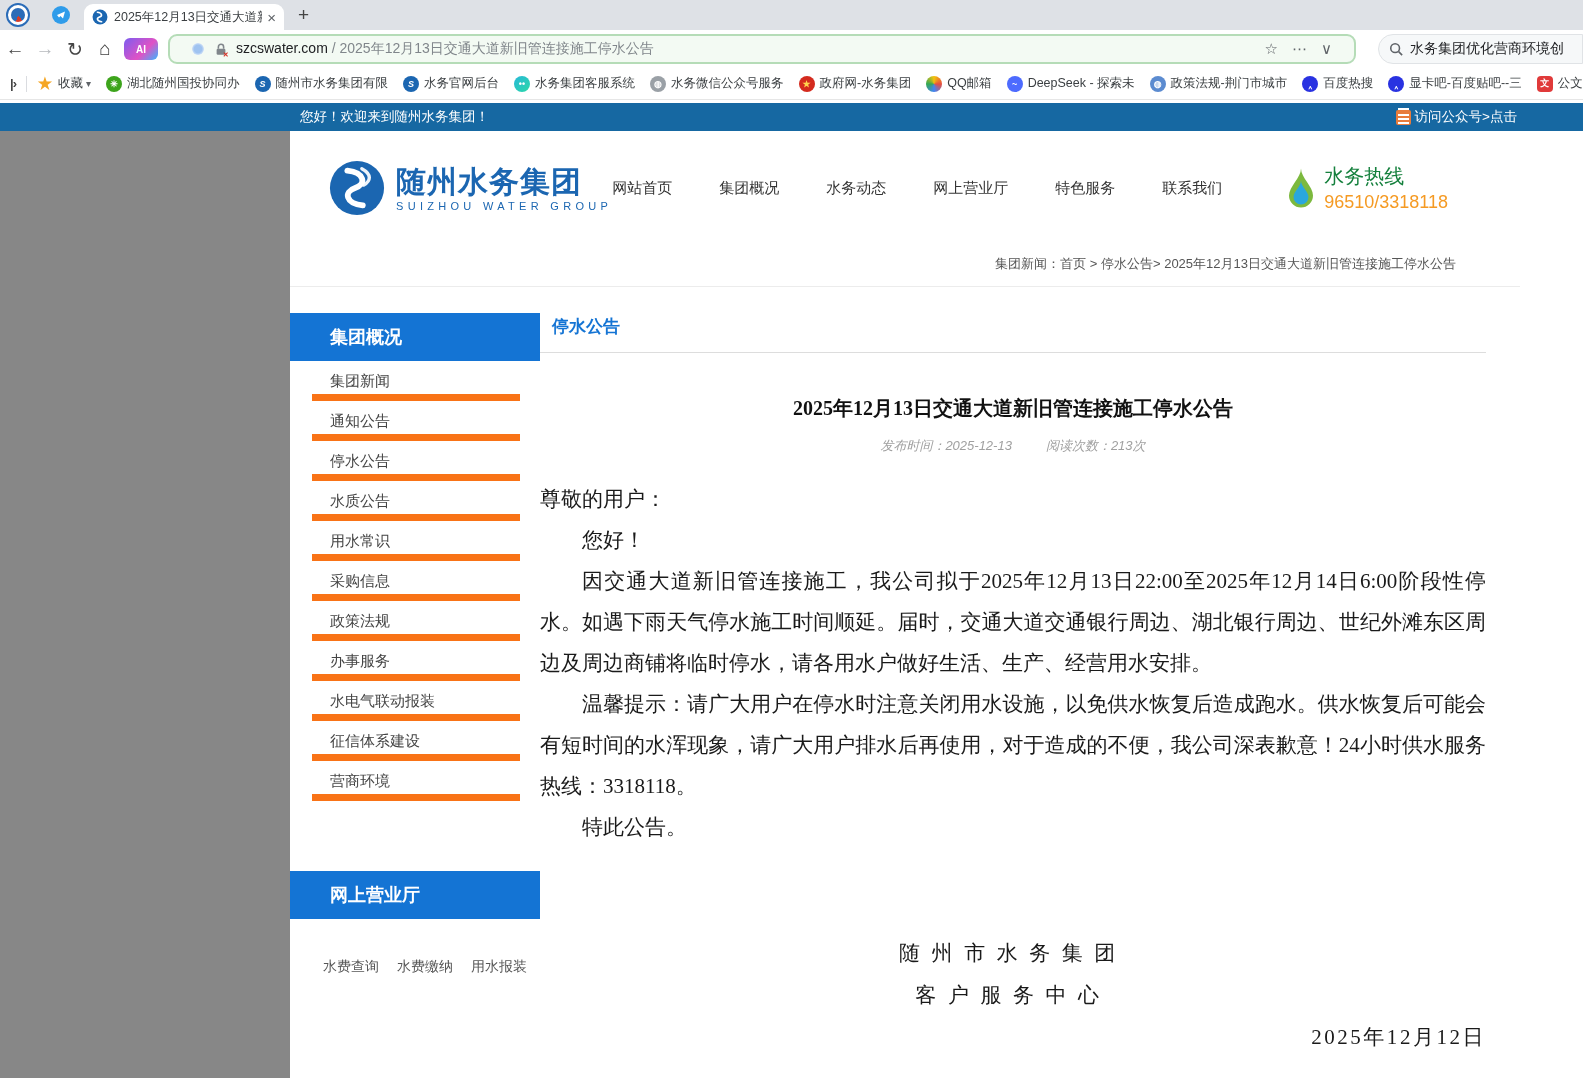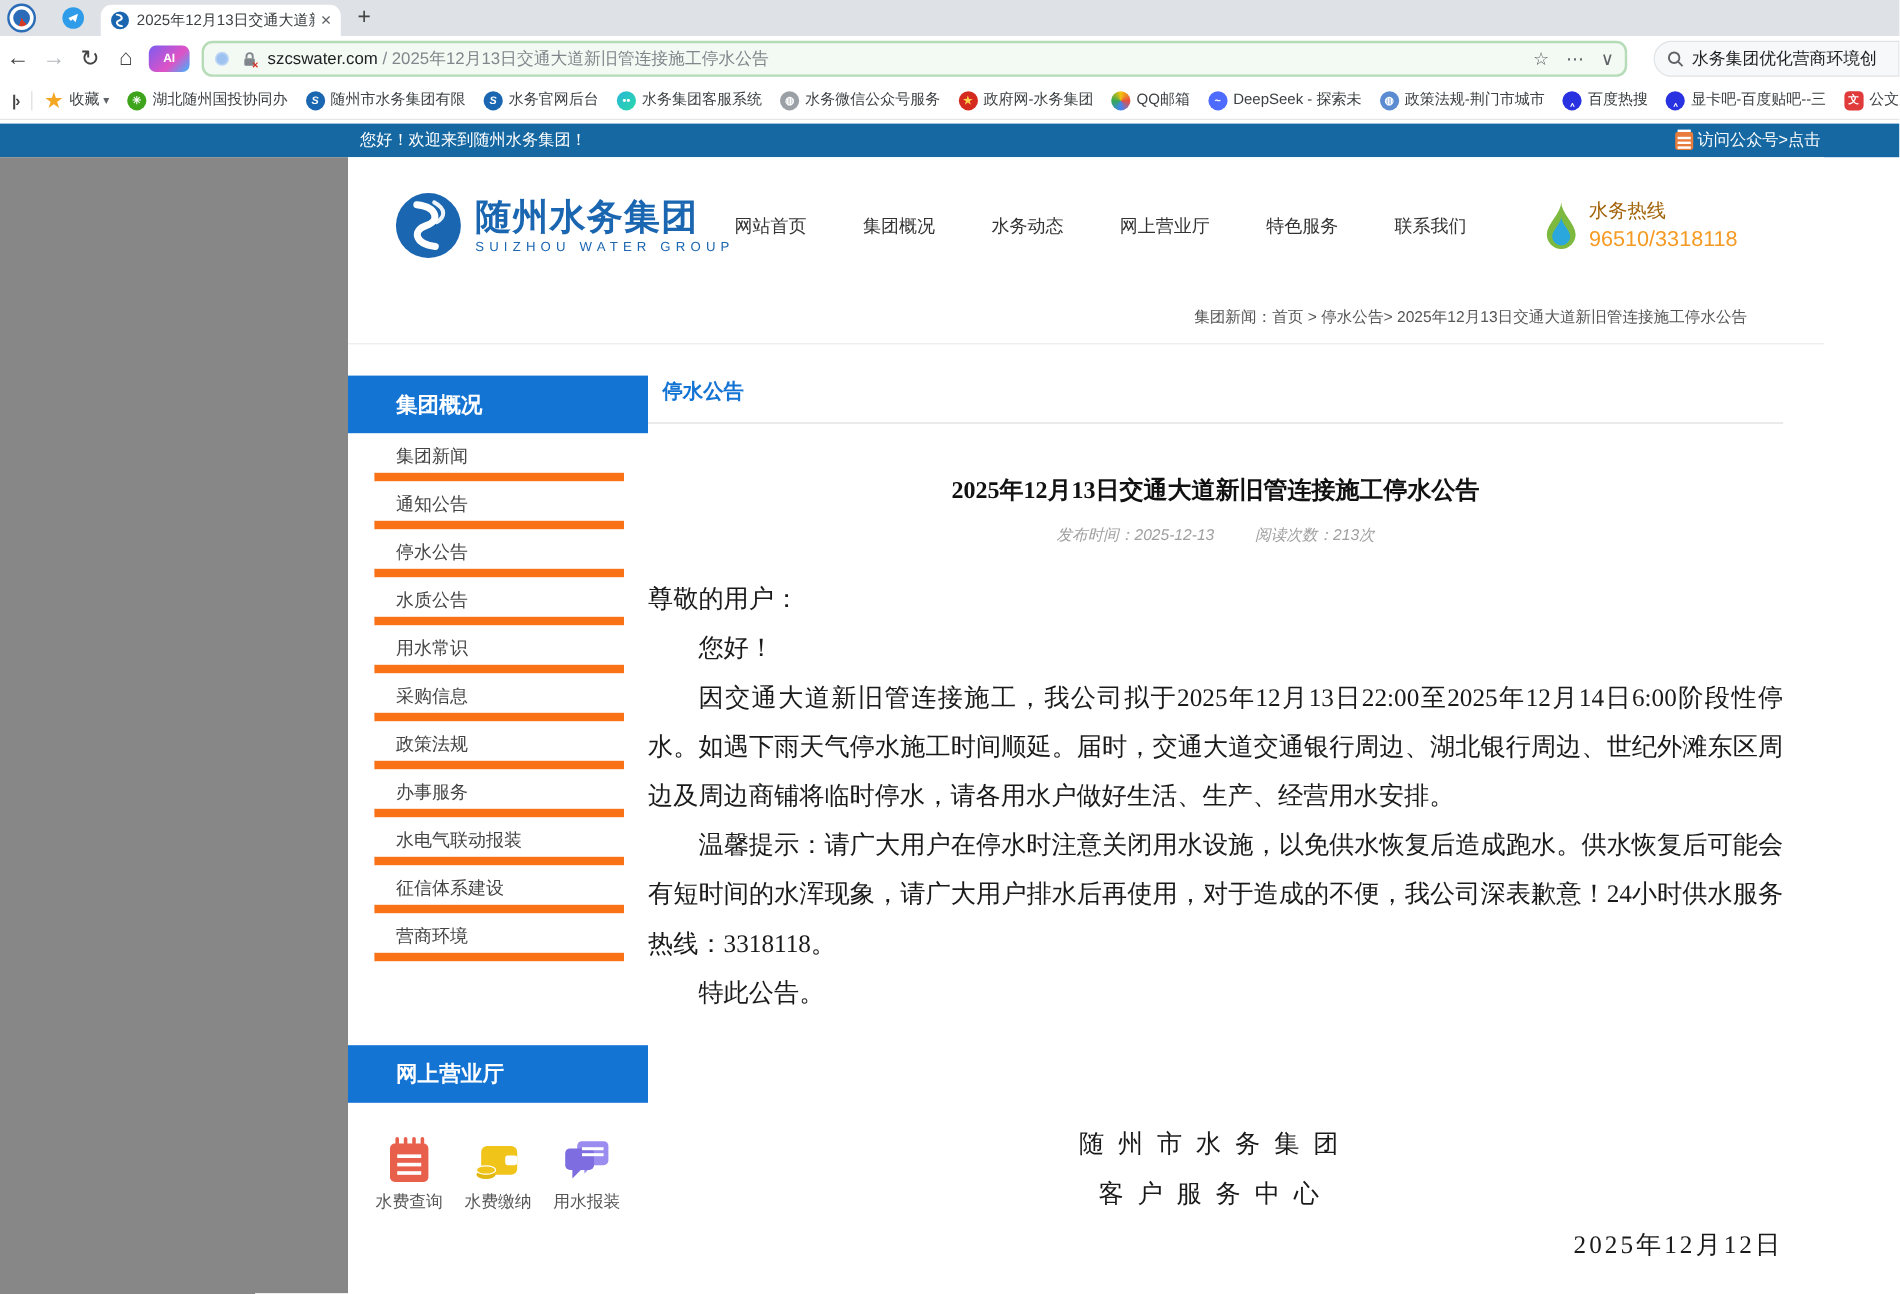--- a/index.html
+++ b/index.html
@@ -22,21 +22,21 @@
   .tab .t-close { margin-left:auto; color:#5f6368; font-size:15px; line-height:1; cursor:default; }
   .newtab-btn { font-size:19px; color:#444; margin-left:14px; }
 
   .toolbar { height:38px; background:#fff; display:flex; align-items:center; }
   .nav-btn { font-size:19px; color:#444; width:30px; text-align:center; flex:none; }
   .nav-btn.disabled { color:#b6b9bd; }
   .ai-btn { width:34px; height:22px; border-radius:6px; margin-left:4px; flex:none;
     background:linear-gradient(135deg,#7b5cf0,#e052c5 60%,#38b6ff); color:#fff; font-size:10px;
     font-weight:bold; display:flex; align-items:center; justify-content:center; }
   .addressbar { height:30px; flex:none; width:1188px; margin-left:10px; background:#f3faf3;
-    border:2px solid #b5dcb7; border-radius:9px; display:flex; align-items:center; padding:0 9px; }
+    border:2px solid #b5dcb7; border-radius:9px; display:flex; align-items:center; padding:0 22px; }
   .site-dot { width:12px; height:12px; border-radius:50%; flex:none;
     background:radial-gradient(circle at 50% 50%, #9fc3f0 0 45%, #cfe0f7 70%, transparent 75%); }
   .lock-wrap { margin-left:10px; flex:none; position:relative; width:14px; height:15px; }
   .url-text { margin-left:8px; font-size:14px; white-space:nowrap; overflow:hidden; flex:1; }
   .url-domain { color:#202124; }
   .url-path { color:#80868b; }
   .ab-right { display:flex; align-items:center; gap:14px; color:#5f6368; flex:none; margin-left:8px; }
   .ab-right span { font-size:15px; }
   .searchbox { margin-left:22px; height:30px; flex:1; background:#f6f8f9; border:1px solid #e0e3e6;
     border-radius:15px 0 0 15px; display:flex; align-items:center; padding:0 10px; overflow:hidden; }
@@ -80,38 +80,38 @@
   .site-header { height:114px; display:flex; align-items:center; background:#fff; }
   .logo { display:flex; align-items:center; margin-left:38px; }
   .logo svg { width:58px; height:58px; flex:none; }
   .logo-txt { margin-left:10px; }
   .logo-cn { font-size:30px; font-weight:bold; color:#1b66b1; letter-spacing:1px; line-height:1.1; }
   .logo-en { font-size:11px; color:#1b66b1; letter-spacing:4.3px; margin-top:2px; }
   .main-nav { display:flex; gap:47px; font-size:15px; color:#333; }
   .main-nav .nav-item { cursor:pointer; white-space:nowrap; }
   .hotline { margin-left:auto; margin-right:72px; display:flex; align-items:center; gap:8px; }
   .hotline svg { width:30px; height:44px; flex:none; }
-  .hl-label { color:#a16207; font-size:16px; }
+  .hl-label { color:#15803d; font-size:20px; }
   .hl-number { color:#f59a23; font-size:18px; margin-top:2px; }
 
   .breadcrumb { text-align:right; font-size:13px; color:#555; padding:10px 64px 13px 0;
     border-bottom:1px solid #ececec; }
   .breadcrumb a { color:#555; text-decoration:none; }
 
   .main-area { display:flex; margin-top:26px; }
 
   aside { width:250px; flex:none; }
   .side-head { background:#1474d4; color:#fff; font-size:18px; font-weight:bold;
     height:48px; line-height:48px; padding-left:40px; }
   .side-menu { list-style:none; }
   .side-menu li { margin:0 20px 0 22px; padding-left:18px; height:40px; line-height:40px;
     font-size:15px; color:#444; border-bottom:7px solid #f97316; cursor:pointer; white-space:nowrap; }
   .side-head.second { margin-top:70px; }
   .services { display:flex; justify-content:space-between; padding:26px 16px 0 16px; }
-  .service { width:70px; display:flex; flex-direction:column; align-items:center; gap:4px; cursor:pointer; }
+  .service { width:70px; display:flex; align-items:center; gap:17px; cursor:pointer; }
   .service svg { width:44px; height:44px; }
   .service .s-label { font-size:14px; color:#555; white-space:nowrap; }
   .services-partial { display:flex; justify-content:space-between; padding:22px 16px 0 16px; }
 
   article { flex:1; padding-right:34px; }
   .section-head { color:#1474d4; font-size:17px; font-weight:bold; padding:2px 0 14px 12px;
     border-bottom:1px solid #ddd; }
   .art-title { text-align:center; margin-top:42px; font-family:"Liberation Serif", serif;
     font-size:20px; font-weight:bold; color:#111; }
   .art-meta { text-align:center; margin-top:15px; font-size:13px; color:#a0a0a0; font-style:italic; }

